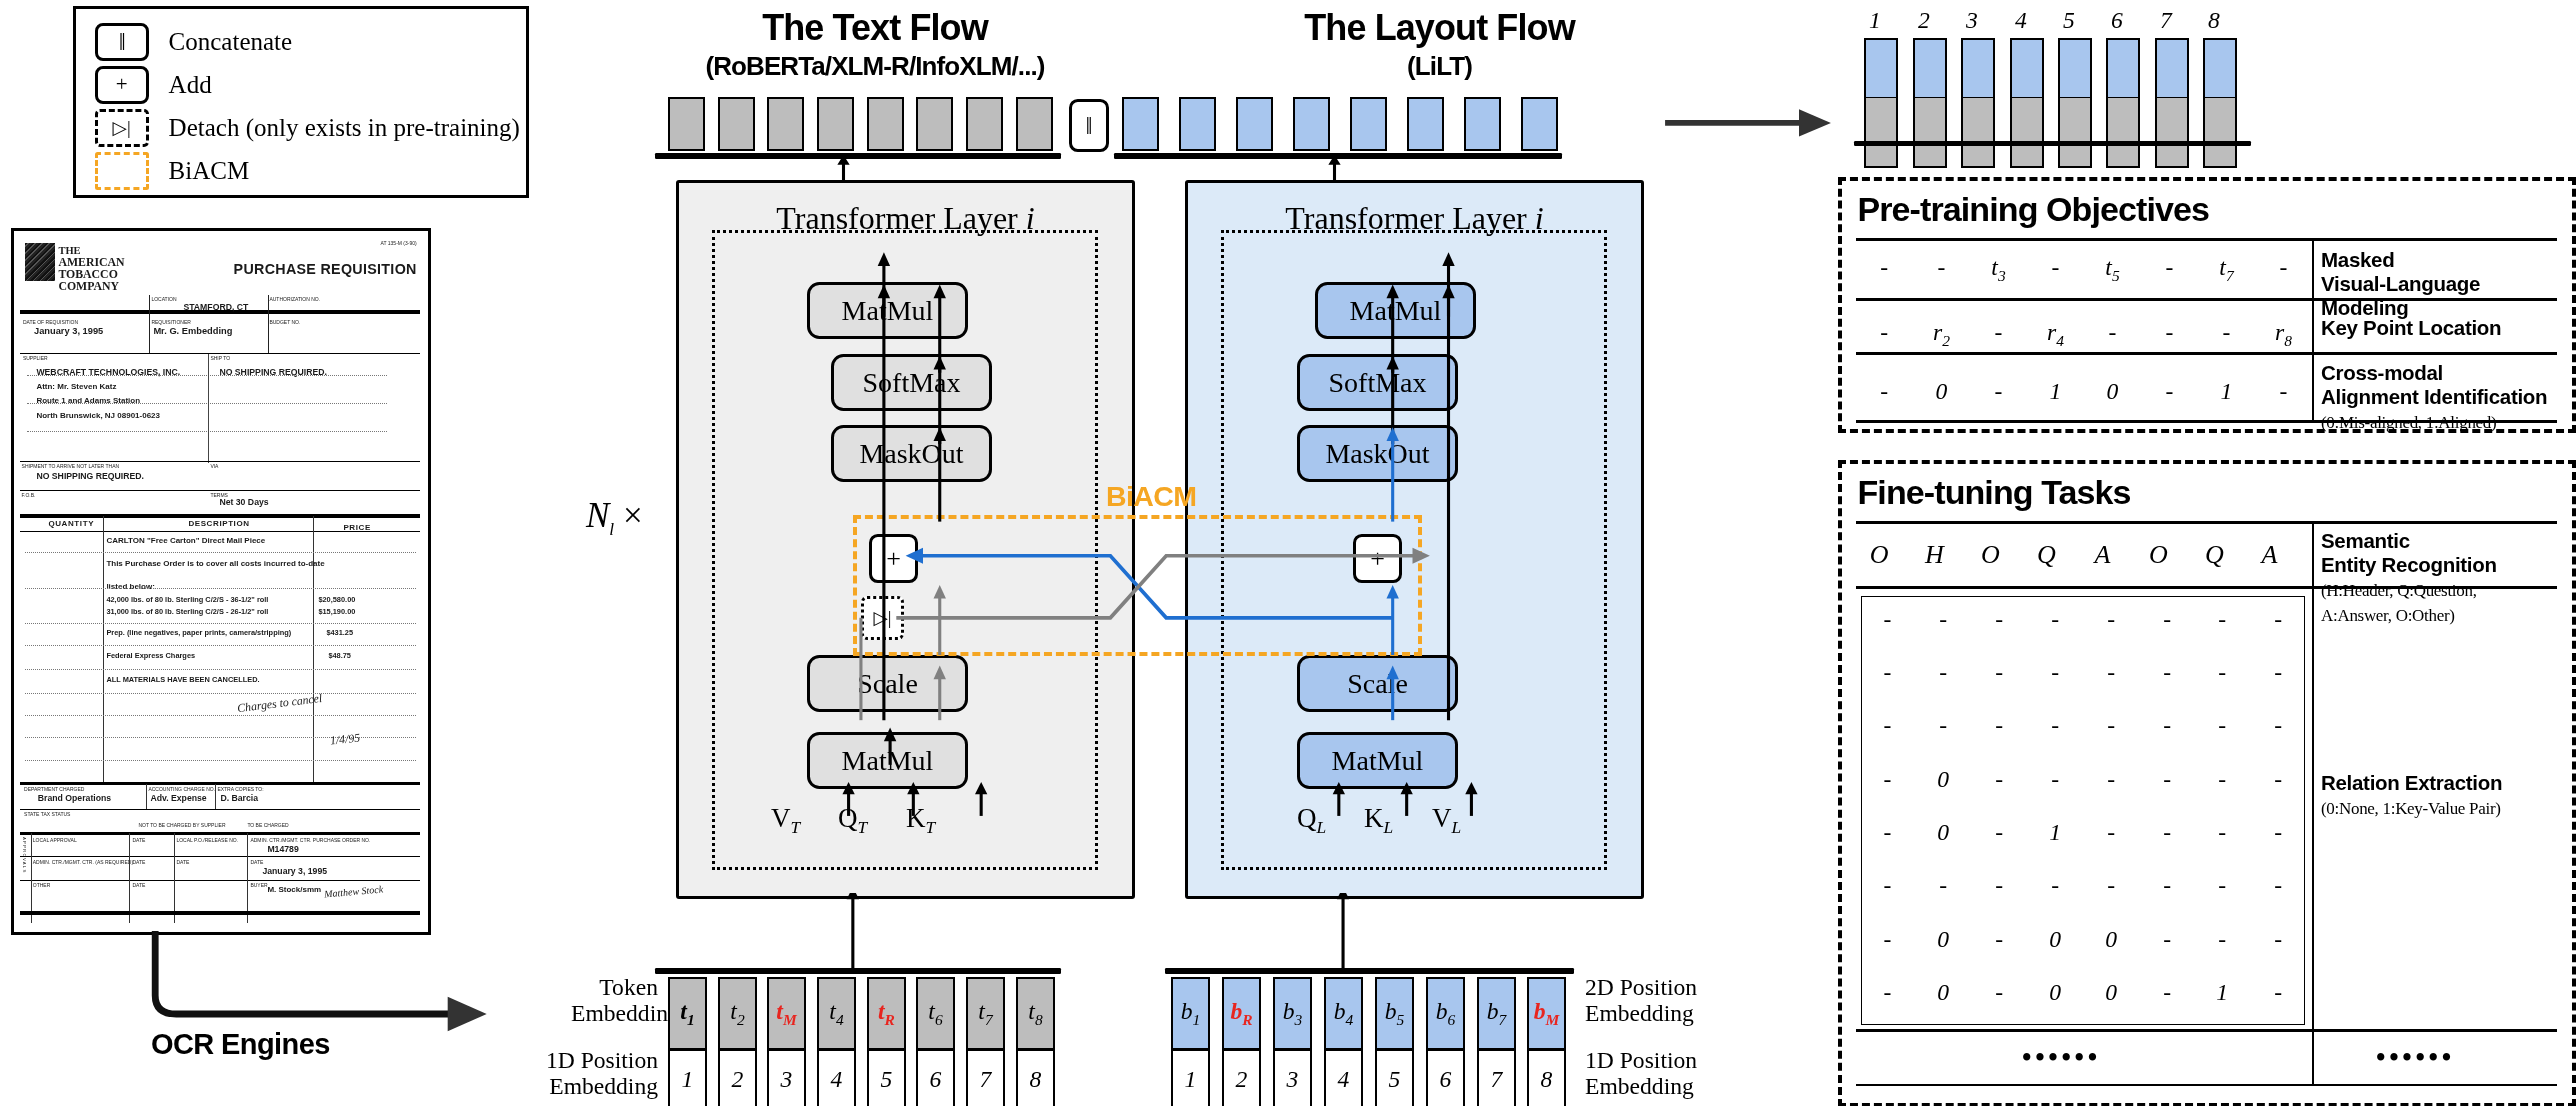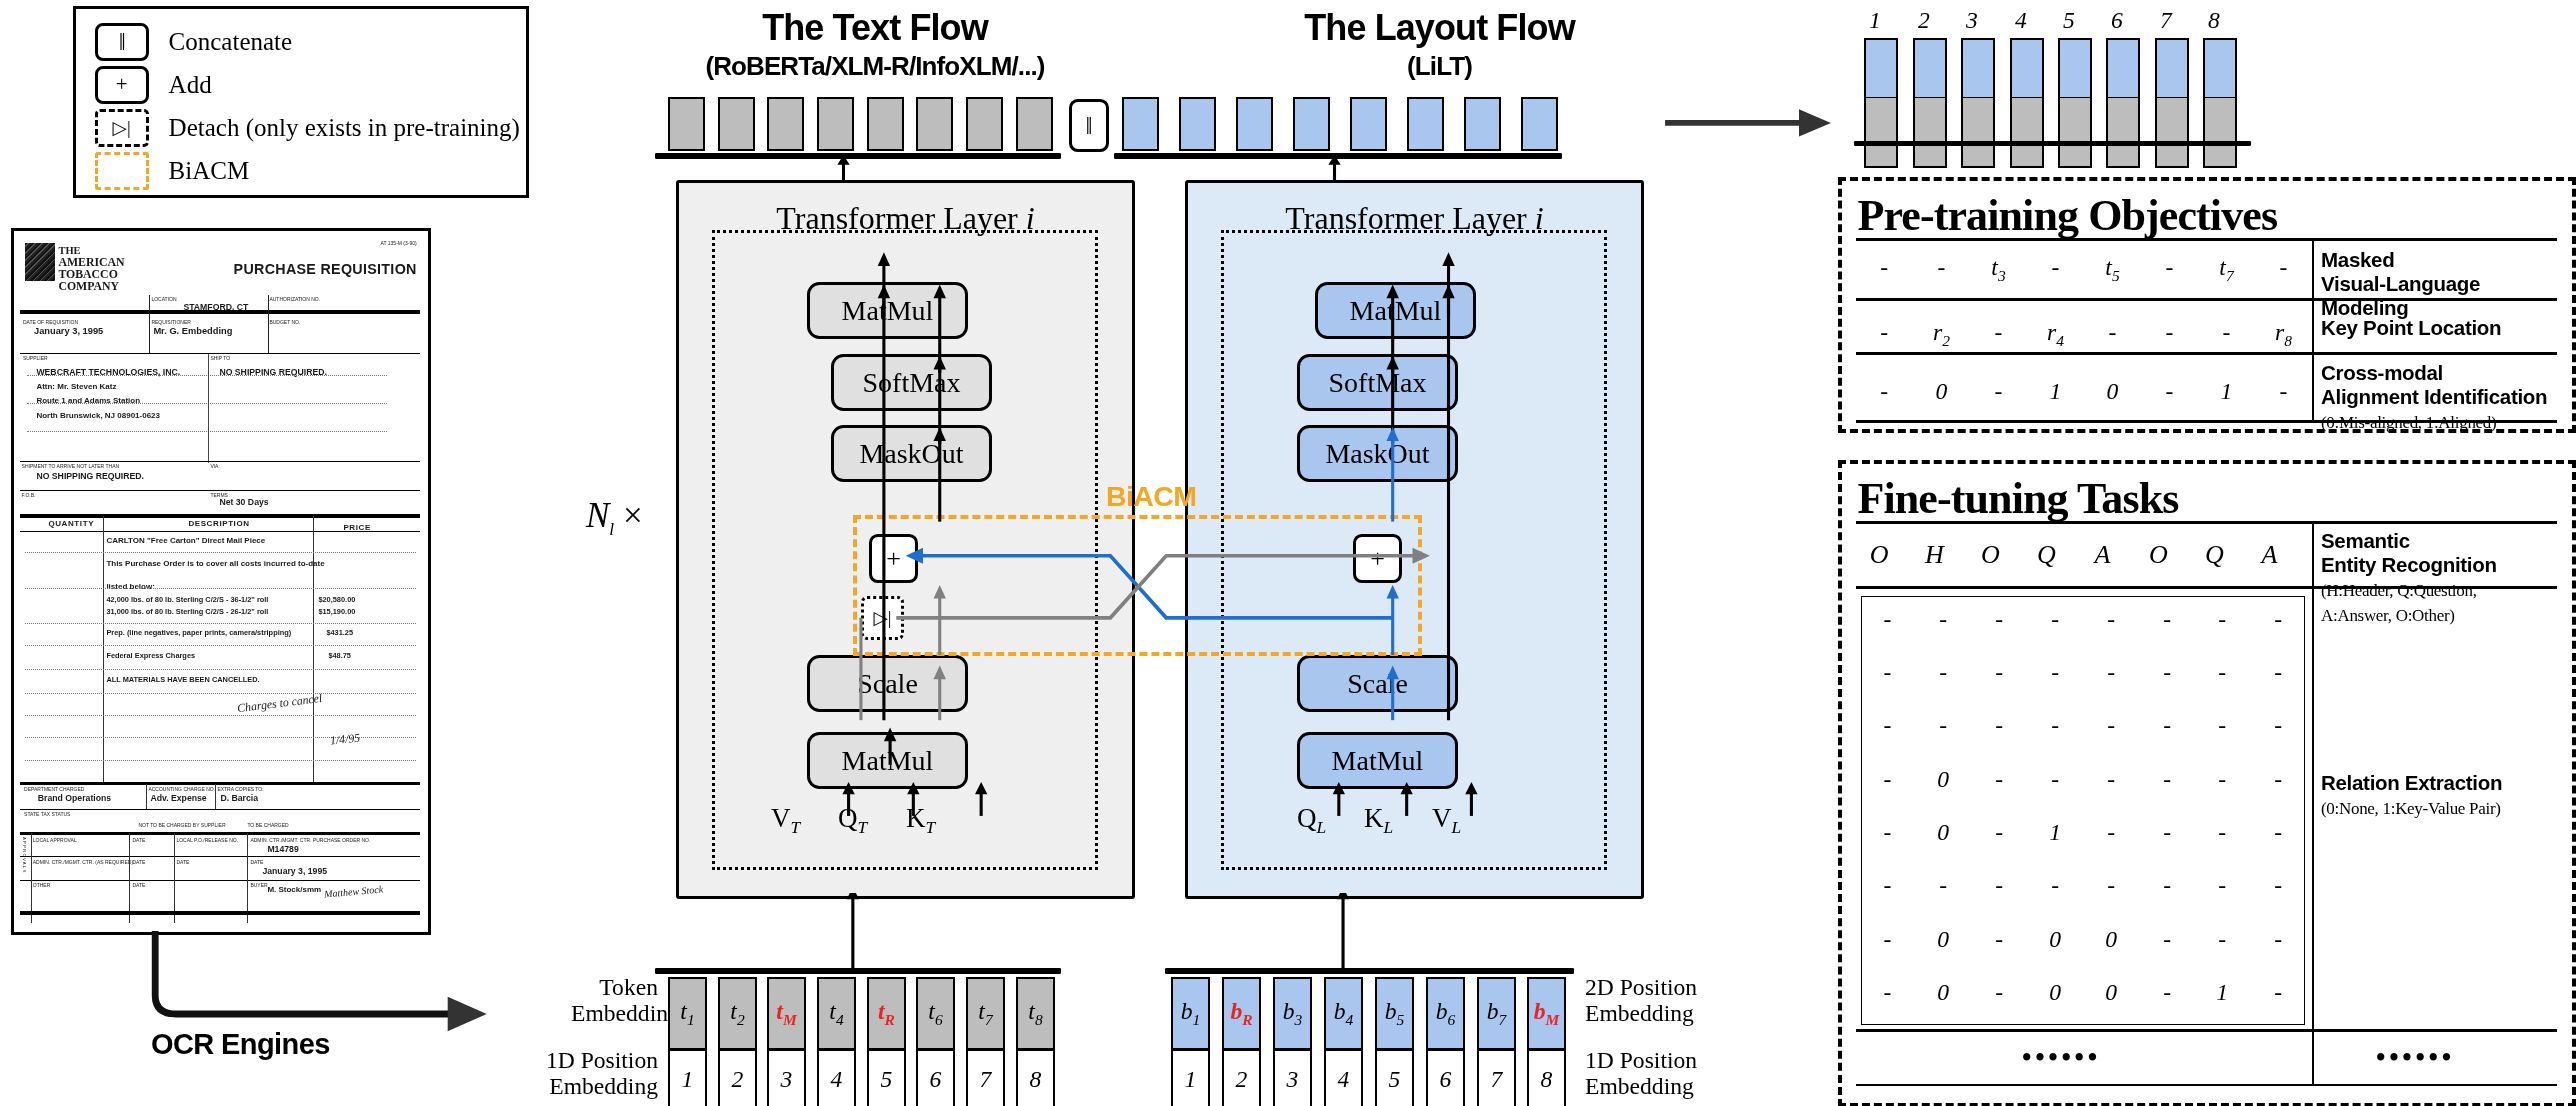--- a/index.html
+++ b/index.html
@@ -73,22 +73,22 @@
   .sidelabel{position:absolute;font-size:23.6px;font-family:"Liberation Serif",serif;
              line-height:1.12;}
   .plusmark{position:absolute;font-size:25px;font-family:"Liberation Serif",serif;}
   .stackbar{position:absolute;width:30px;border:2.5px solid #000;}
   .stacktop{height:57px;background:#a8c6ee;border-bottom:1.9px solid #000;}
   .stackbot{height:68px;background:#bdbdbd;}
   .stacknum{position:absolute;font-style:italic;font-size:23.6px;
             font-family:"Liberation Serif",serif;}
 
   .panel{position:absolute;border:4.3px dashed #000;background:#fff;}
-  .paneltitle{position:absolute;font-family:Liberation Serif, serif;font-weight:bold;
-              font-size:44px;letter-spacing:-0.9px;}
+  .paneltitle{position:absolute;font-family:Liberation Sans, sans-serif;font-weight:bold;
+              font-size:34px;letter-spacing:-0.9px;}
   .rowline{position:absolute;background:#000;height:1.9px;}
   .vline{position:absolute;background:#000;width:1.9px;}
   .cellv{position:absolute;font-family:"Liberation Serif",serif;font-style:italic;
          font-size:23.6px;text-align:center;}
   .rlabel{position:absolute;font-family:"Liberation Sans",sans-serif;font-weight:bold;
           font-size:20.5px;line-height:1.18;letter-spacing:-0.3px;}
   .rlabel small{font-family:"Liberation Serif",serif;font-weight:normal;font-size:17px;}
   .matbox{position:absolute;border:1.9px solid #000;}
   .dots6{position:absolute;font-size:27px;letter-spacing:3.7px;font-weight:bold;}
 </style>
@@ -425,21 +425,21 @@
 <div class="sidelabel" style="left:540px;top:1047px;width:118px;text-align:right">
   <div>1D Position</div>
   <div>Embedding</div>
 </div>
 <div class="sidelabel" style="left:1585px;top:1047px;width:143px">
   <div>1D Position</div>
   <div>Embedding</div>
 </div>
 
 <div id="texttokens">
-    <div class="embcell tokgrey" style="left: 668px; top: 977px; width: 35px; height: 69px; font-size: 23.6px;">
+    <div class="embcell tokgrey" style="left: 668px; top: 977px; width: 35px; height: 69px; font-size: 23.6px; font-weight: bold;">
       <span>t<span style="font-size:15.5px;vertical-align:sub">1</span></span>
     </div>
     <div class="embcell tokgrey" style="left: 718px; top: 977px; width: 35px; height: 69px; font-size: 23.6px;">
       <span>t<span style="font-size:15.5px;vertical-align:sub">2</span></span>
     </div>
     <div class="embcell tokgrey" style="left: 767px; top: 977px; width: 35px; height: 69px; font-size: 23.6px; color: rgb(232, 37, 31); font-weight: bold;">
       <span>t<span style="font-size:15.5px;vertical-align:sub">M</span></span>
     </div>
     <div class="embcell tokgrey" style="left: 817px; top: 977px; width: 35px; height: 69px; font-size: 23.6px;">
       <span>t<span style="font-size:15.5px;vertical-align:sub">4</span></span>

